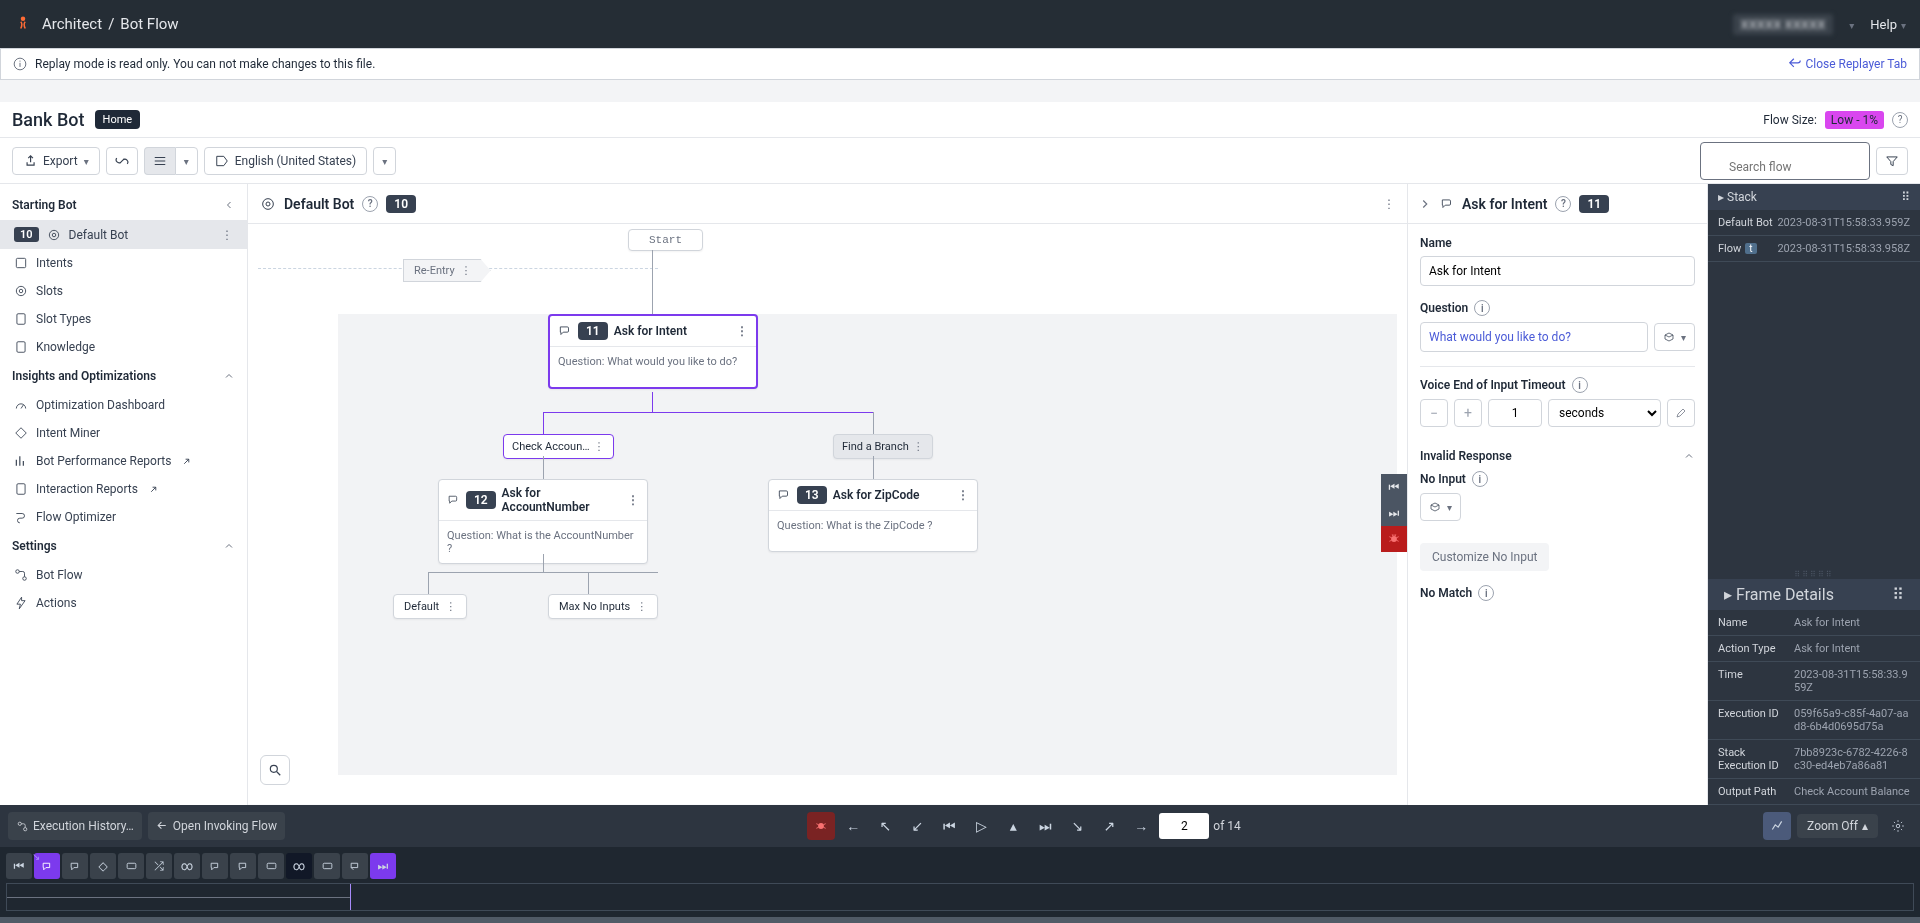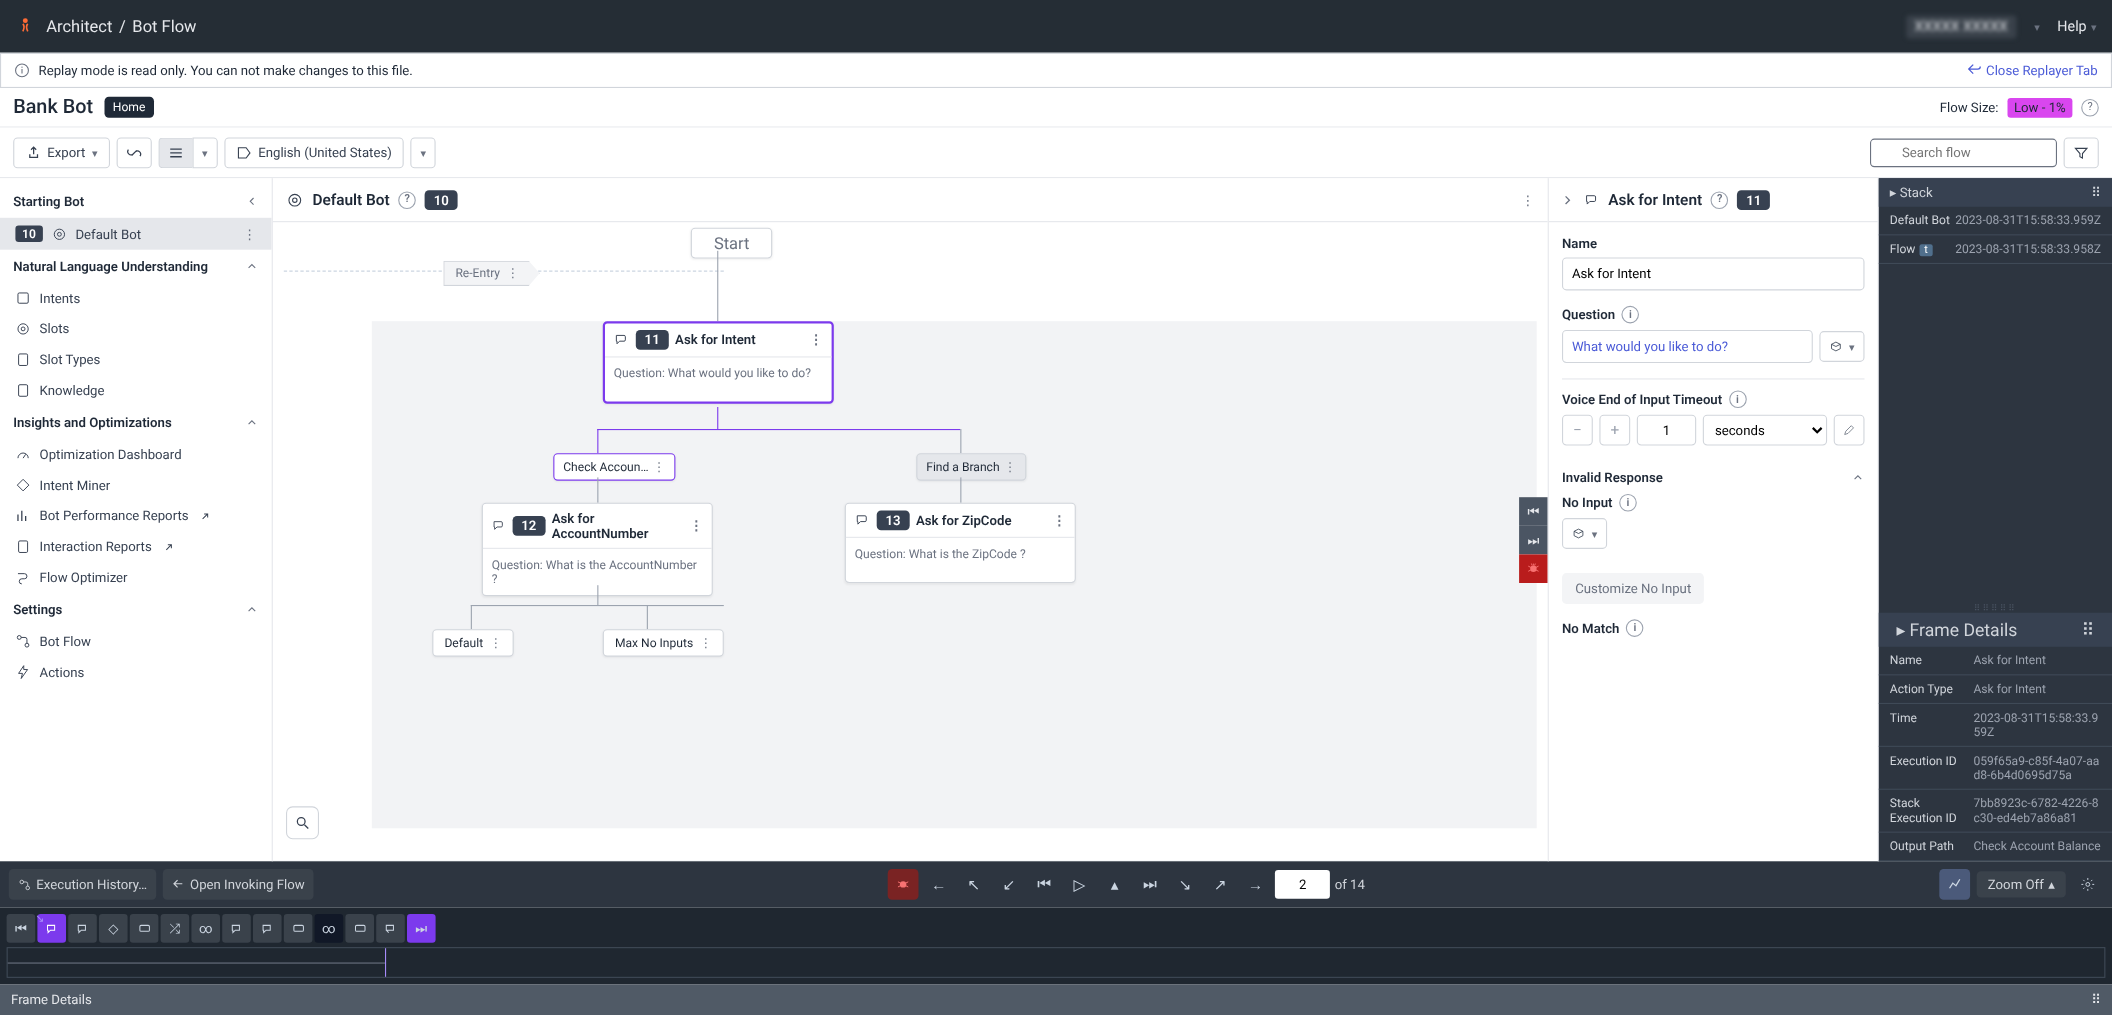--- a/index.html
+++ b/index.html
@@ -10,60 +10,60 @@
 .breadcrumb { display: flex; gap: 6px; align-items: center; font-size: 15px; }
 .breadcrumb-link { color: #e5e7eb; text-decoration: none; }
 .top-right { display: flex; align-items: center; gap: 16px; font-size: 13px; }
 .user-chip { background: #3a424b; padding: 3px 8px; border-radius: 3px; filter: blur(2px); }
 .help-btn { display: flex; align-items: center; gap: 4px; cursor: pointer; }
 
 .info-banner { height: 32px; border: 1px solid #d1d5db; display: flex; align-items: center; justify-content: space-between; padding: 0 12px; font-size: 12px; background: #fff; }
 .info-left { display: flex; align-items: center; gap: 8px; }
 .close-replayer { color: #4b5bd7; display: flex; align-items: center; gap: 4px; cursor: pointer; font-size: 12px; }
 
-.bot-header { height: 36px; display: flex; align-items: center; justify-content: space-between; padding: 0 12px; background: #fff; border-bottom: 1px solid #e5e7eb; }
+.bot-header { height: 36px; display: flex; align-items: center; justify-content: space-between; padding: 0 12px; background: #fff; border-bottom: 1px solid #e5e7eb; margin-top: 22px; }
 .bot-title-left { display: flex; align-items: center; gap: 10px; }
 .bot-title { font-size: 18px; font-weight: 500; }
 .home-badge { background: #1f2937; color: #fff; padding: 3px 8px; border-radius: 4px; font-size: 11px; }
 .flow-size { display: flex; align-items: center; gap: 8px; font-size: 12px; }
 .flow-size-val { background: #d946ef; padding: 2px 6px; border-radius: 3px; }
 .help-circle { width: 16px; height: 16px; border: 1px solid #9ca3af; border-radius: 50%; display: flex; align-items: center; justify-content: center; font-size: 10px; color: #6b7280; }
 
 .toolbar-row { height: 46px; background: #fff; border-bottom: 1px solid #e5e7eb; display: flex; align-items: center; justify-content: space-between; padding: 0 12px; }
 .toolbar-left { display: flex; gap: 6px; align-items: center; }
 .btn { border: 1px solid #d1d5db; background: #fff; padding: 6px 10px; border-radius: 4px; display: inline-flex; align-items: center; gap: 6px; cursor: pointer; font-size: 12px; color: #374151; }
 .btn-icon-only { padding: 6px 8px; }
 .btn-group { display: flex; }
 .btn-group .btn { border-radius: 0; border-right: none; }
 .btn-group .btn:first-child { border-radius: 4px 0 0 4px; }
 .btn-group .btn:last-child { border-radius: 0 4px 4px 0; border-right: 1px solid #d1d5db; }
 .btn-group .btn.active { background: #e5e7eb; }
 .toolbar-right { display: flex; gap: 6px; align-items: center; }
-.search-input { border: 1.5px solid #6b7280; border-radius: 4px; padding: 5px 8px 5px 28px; width: 170px; font-size: 12px; background: #fff; position: relative; }
+.search-input { border: 1.5px solid #6b7280; border-radius: 4px; padding: 17px 8px 5px 28px; width: 170px; font-size: 12px; background: #fff; position: relative; }
 .search-wrap { position: relative; }
 .search-wrap .icon { position: absolute; left: 8px; top: 6px; color: #6b7280; }
 
 .main-row { display: flex; height: calc(100vh - 48px - 32px - 36px - 46px - 42px - 70px - 28px); background: #fff; }
 
 .sidebar { width: 248px; border-right: 1px solid #e5e7eb; overflow-y: auto; padding: 6px 0; }
 .side-section-hdr { display: flex; justify-content: space-between; align-items: center; padding: 8px 12px; font-size: 12px; font-weight: 600; cursor: pointer; }
 .side-item { display: flex; align-items: center; gap: 8px; padding: 7px 14px; font-size: 12px; cursor: pointer; color: #374151; }
 .side-item.selected { background: #e5e7eb; }
 .side-item .num-badge { background: #374151; color: #fff; padding: 1px 6px; border-radius: 3px; font-size: 11px; font-weight: 600; }
 .side-item .dots { margin-left: auto; color: #6b7280; }
 
 .canvas-pane { flex: 1; display: flex; flex-direction: column; position: relative; border-right: 1px solid #e5e7eb; }
 .canvas-hdr { height: 40px; display: flex; justify-content: space-between; align-items: center; padding: 0 12px; border-bottom: 1px solid #e5e7eb; }
 .canvas-hdr-left { display: flex; align-items: center; gap: 8px; font-size: 14px; font-weight: 600; }
 .num-badge-dark { background: #374151; color: #fff; padding: 2px 8px; border-radius: 4px; font-size: 12px; }
 .canvas-body { flex: 1; position: relative; background: repeating-linear-gradient(0deg, #f9fafb 0 1px, transparent 1px 100%); overflow: hidden; }
 .canvas-body::after { content: ""; position: absolute; inset: 90px 10px 30px 90px; background: #f2f3f5; z-index: 0; }
 .canvas-inner > * { z-index: 1; }
 .node { position: absolute; background: #fff; border: 1px solid #d1d5db; border-radius: 4px; box-shadow: 0 1px 2px rgba(0,0,0,0.05); }
-.node-start { padding: 4px 20px; font-size: 15px; color: #6b7280; left: 380px; top: 5px; }
+.node-start { padding: 4px 20px; font-size: 11px; color: #6b7280; left: 380px; top: 5px; font-family: Liberation Mono, monospace; }
 .node-reentry { left: 155px; top: 35px; padding: 4px 18px 4px 10px; font-size: 11px; color: #6b7280; display: flex; align-items: center; gap: 6px; border-radius: 0; clip-path: polygon(0 0, calc(100% - 10px) 0, 100% 50%, calc(100% - 10px) 100%, 0 100%); background: #f3f4f6; }
 .dashed-line { position: absolute; border-top: 1px dashed #cbd5e1; left: 10px; top: 44px; width: 400px; z-index: 0; }
 .node-big { width: 210px; }
 .node-big .hdr { display: flex; align-items: center; gap: 6px; padding: 6px 8px; border-bottom: 1px solid #e5e7eb; font-size: 12px; font-weight: 600; }
 .node-big .hdr .dots { margin-left: auto; color: #6b7280; cursor: pointer; }
 .node-big .body { padding: 8px; font-size: 11px; color: #6b7280; min-height: 40px; }
 .node-ask-intent { left: 300px; top: 90px; border: 2px solid #7c3aed; }
 .node-check-account { left: 255px; top: 210px; padding: 5px 8px; font-size: 11px; display: flex; align-items: center; gap: 4px; border: 1.5px solid #7c3aed; }
 .node-find-branch { left: 585px; top: 210px; padding: 5px 8px; font-size: 11px; display: flex; align-items: center; gap: 4px; background: #e5e7eb; }
 .node-ask-account { left: 190px; top: 255px; }
@@ -248,26 +248,20 @@
     <div class="side-item selected">
       <span class="num-badge">10</span>
       <svg width="14" height="14" viewBox="0 0 24 24">
           <circle cx="12" cy="12" r="8" stroke="#374151" fill="none" stroke-width="1.5"></circle>
           <circle cx="12" cy="12" r="3" stroke="#374151" fill="none" stroke-width="1.5"></circle>
         </svg>
       <span>Default Bot</span>
       <span class="dots">⋮</span>
     </div>
 
-    <div class="side-section-hdr">
-      <span>Natural Language Understanding</span>
-      <svg width="12" height="12" viewBox="0 0 24 24">
-          <path d="M6 15 L12 9 L18 15" stroke="#6b7280" fill="none" stroke-width="2"></path>
-        </svg>
-    </div>
     <div class="side-item">
         <svg width="14" height="14" viewBox="0 0 24 24">
           <rect x="4" y="4" width="16" height="16" rx="2" stroke="#374151" fill="none" stroke-width="1.5"></rect>
         </svg>
         <span>Intents</span>
       </div>
     <div class="side-item">
         <svg width="14" height="14" viewBox="0 0 24 24">
           <circle cx="12" cy="12" r="8" stroke="#374151" fill="none" stroke-width="1.5"></circle>
           <circle cx="12" cy="12" r="3" stroke="#374151" fill="none" stroke-width="1.5"></circle>

